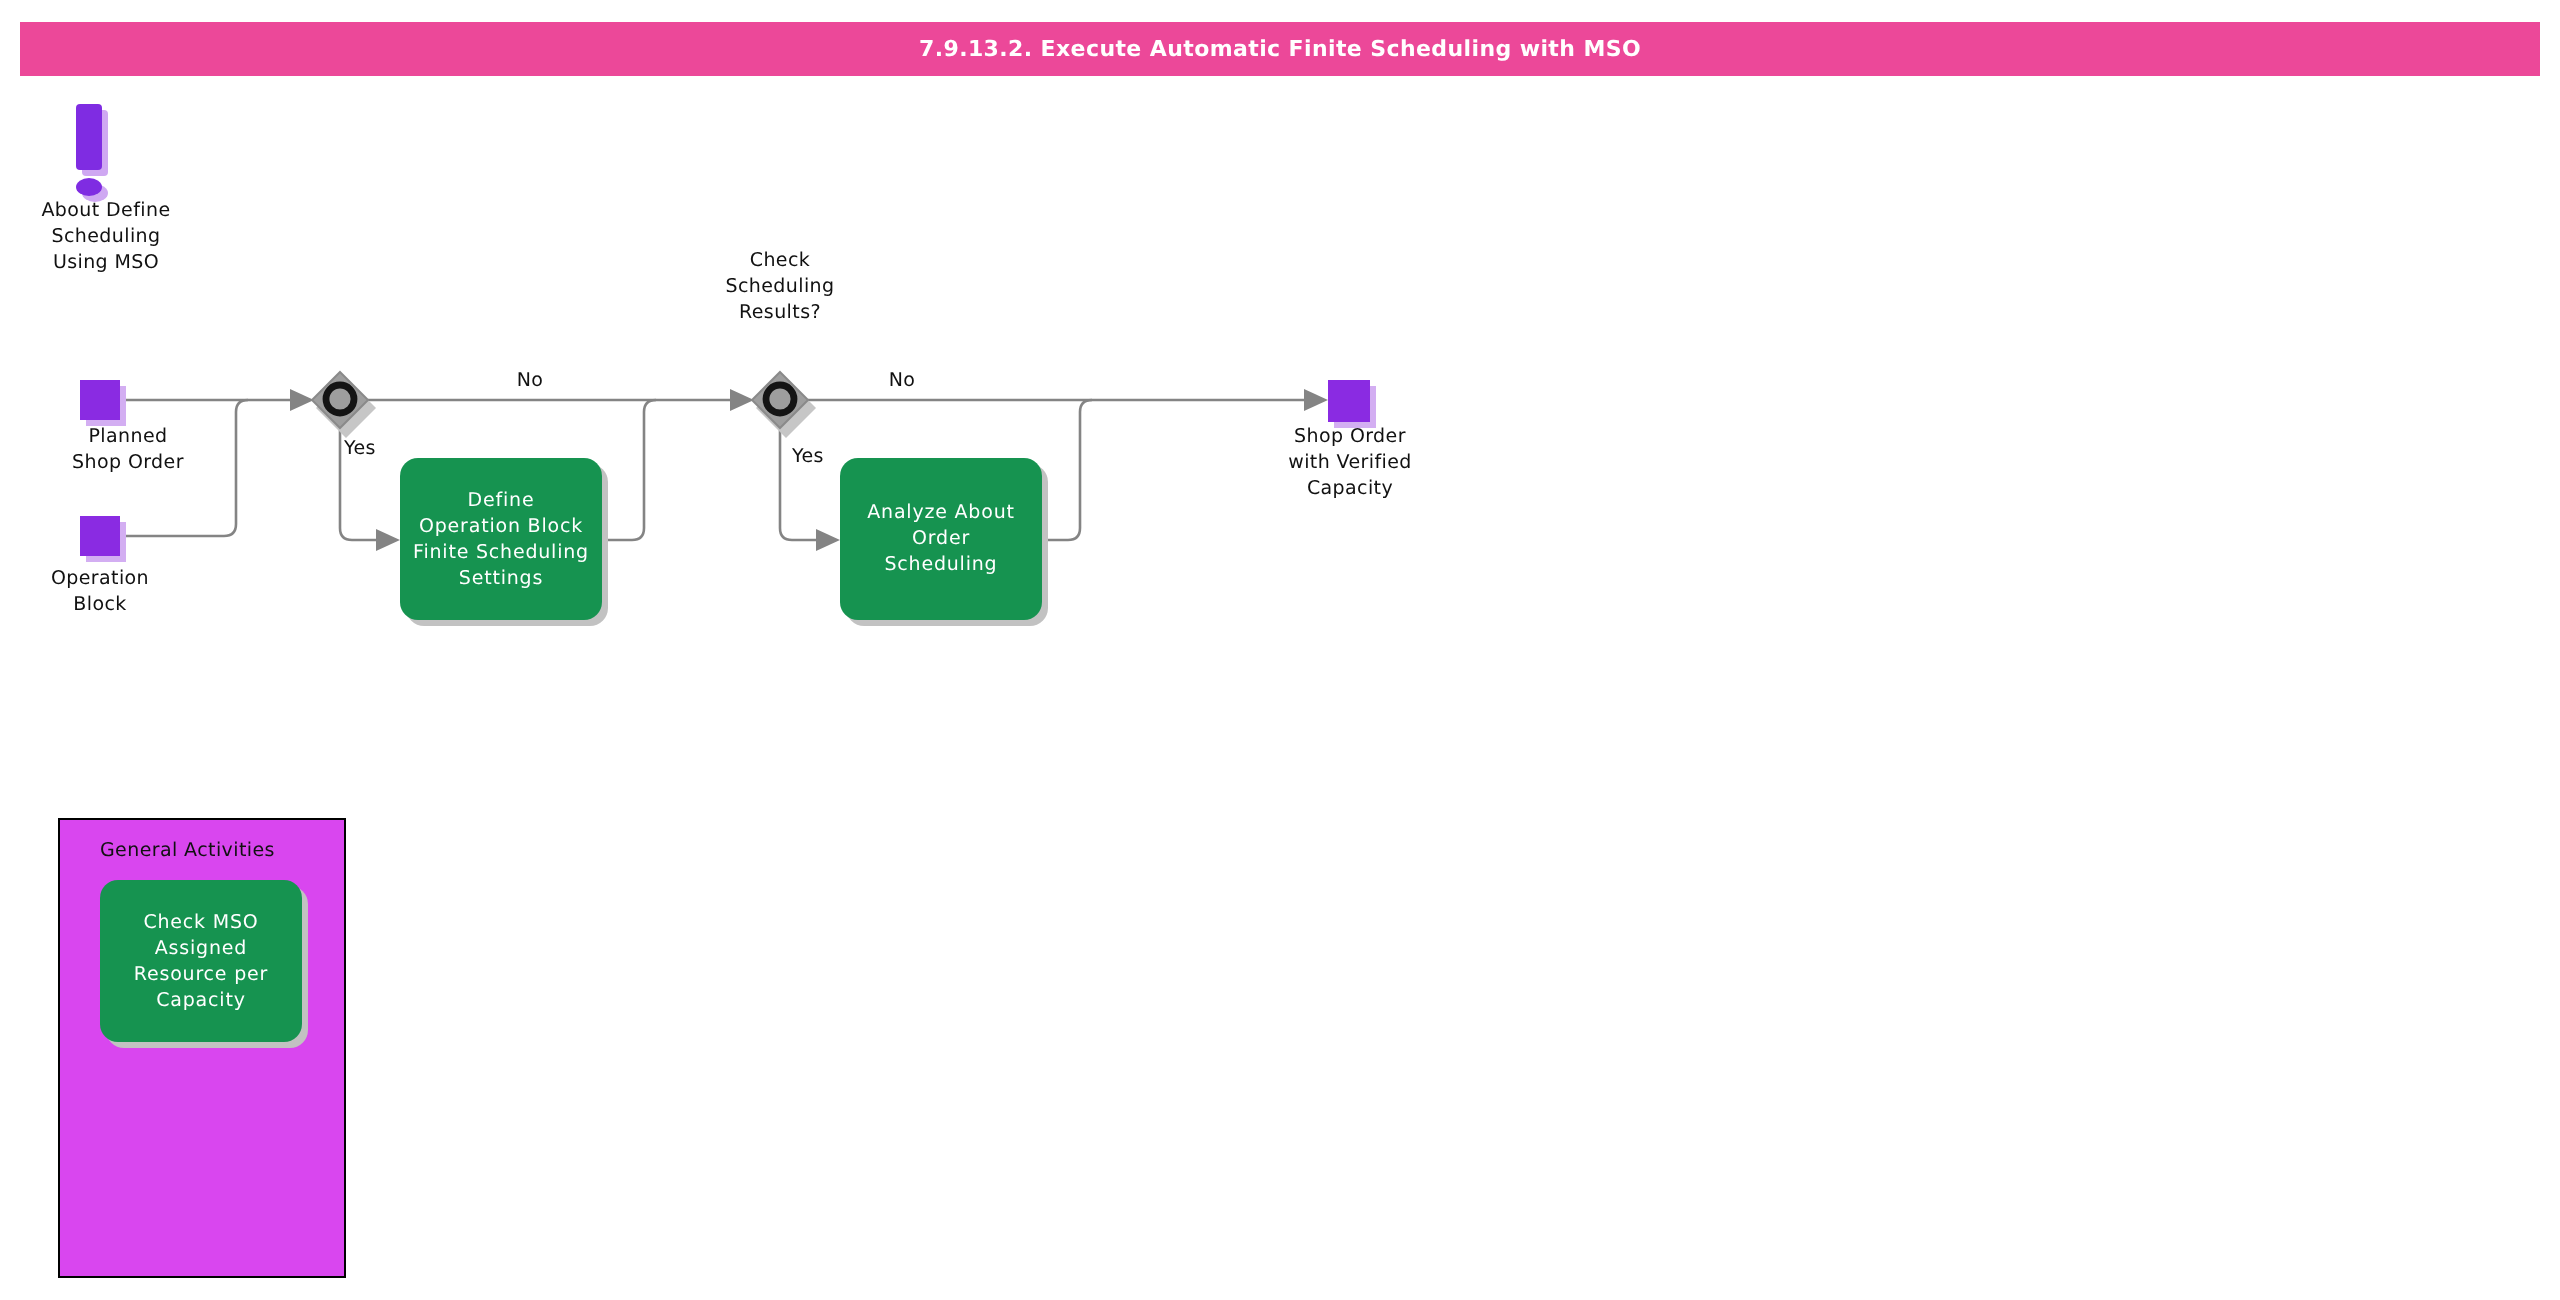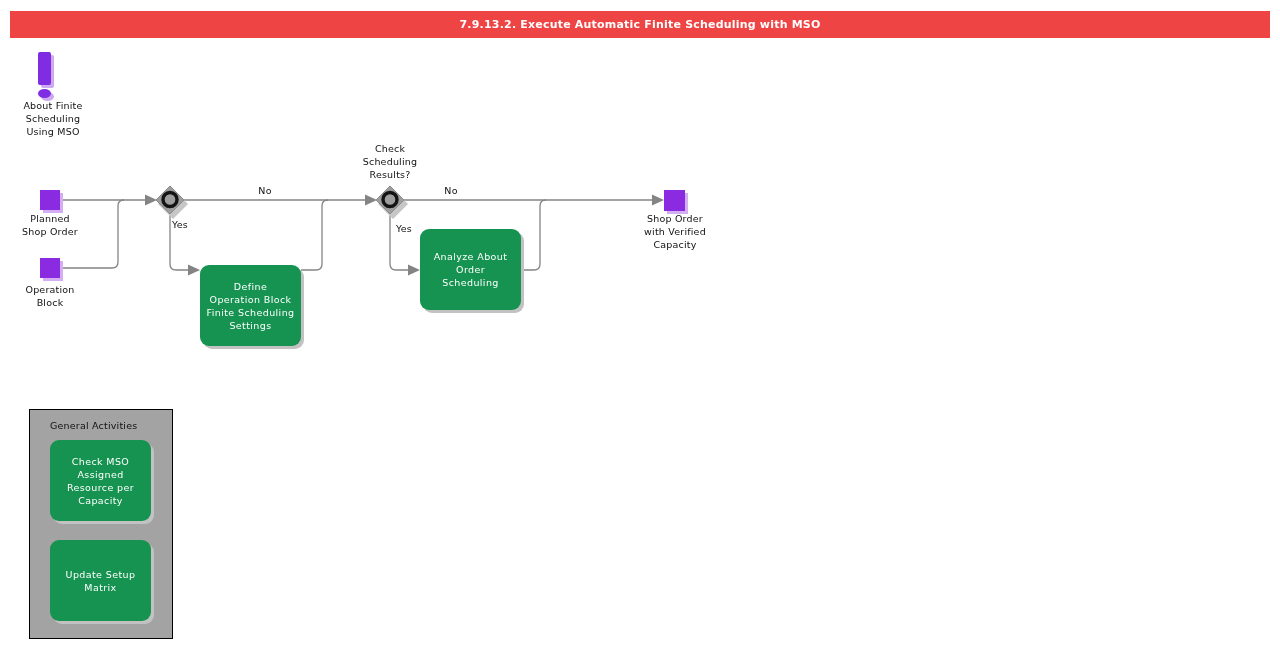--- a/index.html
+++ b/index.html
@@ -8,21 +8,21 @@
     background: #ffffff;
     font-family: "DejaVu Sans", "Liberation Sans", sans-serif;
     overflow: hidden;
     position: relative;
   }
   .canvas { position: absolute; left: 0; top: 0; width: 1280px; height: 650px; }
 
   .titlebar {
     position: absolute; left: 10px; top: 11px;
     width: 1260px; height: 27px;
-    background: #ef4444;
+    background: #ec4899;
     color: #ffffff;
     font-size: 11px; font-weight: bold;
     display: flex; align-items: center; justify-content: center;
     letter-spacing: 0.2px;
   }
 
   svg.connectors { position: absolute; left: 0; top: 0; width: 1280px; height: 650px; }
 
   .lbl {
     position: absolute;
@@ -62,21 +62,21 @@
   .excl .dot {
     position: absolute; left: 0; top: 37px; width: 13px; height: 9px;
     background: #7f2ce2; border-radius: 50%;
     box-shadow: 3px 3px 0 #cfa8f2;
   }
 
   .ga-panel {
     position: absolute; left: 29px; top: 409px;
     width: 142px; height: 228px;
     border: 1px solid #000000;
-    background: #a3a3a3;
+    background: #d946ef;
   }
   .ga-title {
     position: absolute; left: 20px; top: 10px;
     font-size: 9.5px; color: #111111; letter-spacing: 0.2px;
     white-space: nowrap;
   }
 </style>
 </head>
 <body>
 
@@ -115,58 +115,56 @@
       <polygon points="393,189 408,204 393,219 378,204" fill="#c6c6c6"></polygon>
       <polygon points="390,186 404,200 390,214 376,200" fill="#9e9e9e" stroke="#8a8a8a" stroke-width="1"></polygon>
       <circle cx="390" cy="199.5" r="7" fill="#9e9e9e" stroke="#141414" stroke-width="3.4"></circle>
     </g>
   </svg>
 
   <div class="excl">
     <div class="bar"></div>
     <div class="dot"></div>
   </div>
-  <div class="lbl" style="left:3px; top:99px; width:100px;">About Finite
+  <div class="lbl" style="left:3px; top:99px; width:100px;">About Define
 Scheduling
 Using MSO</div>
 
   <div class="psq" style="left:40px; top:190px;"></div>
-  <div class="lbl" style="left:0px; top:212px; width:100px;">Planned
+  <div class="lbl" style="left:0px; top:212px; width:100px;padding-left:14px;">Planned
 Shop Order</div>
 
   <div class="psq" style="left:40px; top:258px;"></div>
   <div class="lbl" style="left:0px; top:283px; width:100px;">Operation
 Block</div>
 
   <div class="lbl" style="left:250px; top:184px; width:30px;">No</div>
   <div class="lbl" style="left:172px; top:218px; width:30px; text-align:left;">Yes</div>
 
-  <div class="activity" style="left:200px; top:229px;margin-top:36px;">Define
+  <div class="activity" style="left:200px; top:229px;">Define
 Operation Block
 Finite Scheduling
 Settings</div>
 
-  <div class="lbl" style="left:330px; top:142px; width:120px;">Check
+  <div class="lbl" style="left:330px; top:124px; width:120px;">Check
 Scheduling
 Results?</div>
   <div class="lbl" style="left:436px; top:184px; width:30px;">No</div>
   <div class="lbl" style="left:396px; top:222px; width:30px; text-align:left;">Yes</div>
 
   <div class="activity" style="left:420px; top:229px;">Analyze About
 Order
 Scheduling</div>
 
   <div class="psq" style="left:664px; top:190px; width:21px; height:21px;"></div>
   <div class="lbl" style="left:615px; top:212px; width:120px;">Shop Order
 with Verified
 Capacity</div>
 
   <div class="ga-panel">
     <div class="ga-title">General Activities</div>
     <div class="activity" style="left:20px; top:30px;">Check MSO
 Assigned
 Resource per
 Capacity</div>
-    <div class="activity" style="left:20px; top:130px;">Update Setup
-Matrix</div>
   </div>
 
 </div>
 
 </body></html>

